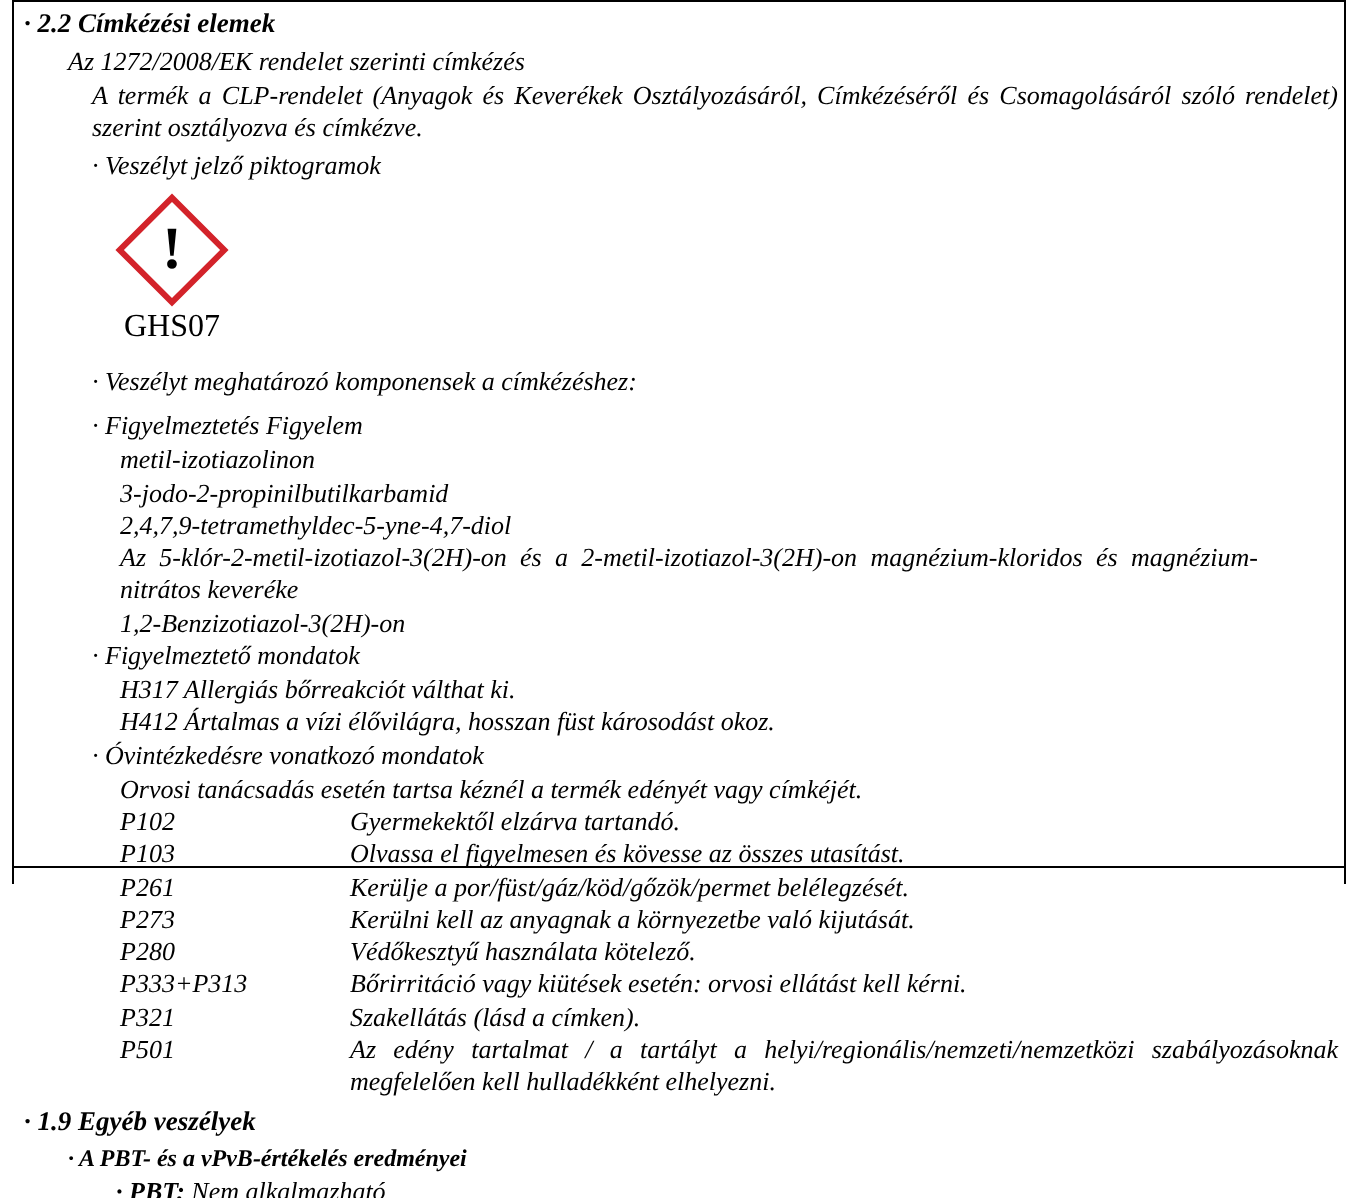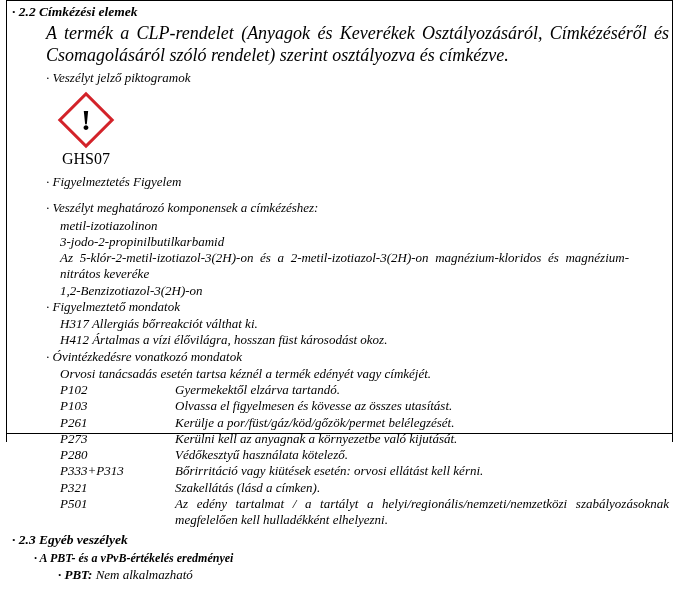--- a/index.html
+++ b/index.html
@@ -68,21 +68,21 @@
     padding-left: 2px;
   }
   .sub-italic {
     font-style: italic;
     font-size: 13px;
     padding-left: 24px;
     margin-bottom: 1px;
   }
   .para-just {
     font-style: italic;
-    font-size: 18px;
+    font-size: 13px;
     padding-left: 36px;
     text-align: justify;
     line-height: 1.22;
     margin-bottom: 3px;
   }
   .bullet-line {
     font-style: italic;
     font-size: 13px;
     padding-left: 36px;
     line-height: 1.25;
@@ -192,39 +192,41 @@
 <div class="page">
   <div class="border-left"></div>
   <div class="border-right"></div>
   <div class="border-top"></div>
   <div class="border-bottom"></div>
 
   <div class="content">
 
     <div class="h2">· 2.2 Címkézési elemek</div>
 
+    <div class="sub-italic">Az 1272/2008/EK rendelet szerinti címkézés</div>
 
     <div class="para-just">A termék a CLP-rendelet (Anyagok és Keverékek Osztályozásáról, Címkézéséről és Csomagolásáról szóló rendelet) szerint osztályozva és címkézve.</div>
 
     <div class="bullet-line">· Veszélyt jelző piktogramok</div>
 
     <div class="picto-wrap">
       <div class="ghs-box">
         <div class="ghs-diamond"></div>
         <div class="ghs-excl">!</div>
       </div>
       <div class="ghs-label">GHS07</div>
     </div>
 
+    <div class="bullet-line" style="margin-top:10px;">· Veszélyt meghatározó komponensek a címkézéshez:</div>
+
     <div class="bullet-line" style="margin-top:6px;">· Figyelmeztetés Figyelem</div>
-
-    <div class="bullet-line" style="margin-top:10px;">· Veszélyt meghatározó komponensek a címkézéshez:</div>
 
     <div class="plain-line">metil-izotiazolinon</div>
     <div class="plain-line">3-jodo-2-propinilbutilkarbamid</div>
+    <div class="plain-line">2,4,7,9-tetramethyldec-5-yne-4,7-diol</div>
     <div class="plain-line" style="padding-right:40px; text-align:justify;">Az 5-klór-2-metil-izotiazol-3(2H)-on és a 2-metil-izotiazol-3(2H)-on magnézium-kloridos és magnézium-nitrátos keveréke</div>
     <div class="plain-line">1,2-Benzizotiazol-3(2H)-on</div>
 
     <div class="bullet-line">· Figyelmeztető mondatok</div>
     <div class="plain-line">H317 Allergiás bőrreakciót válthat ki.</div>
     <div class="plain-line">H412 Ártalmas a vízi élővilágra, hosszan füst károsodást okoz.</div>
 
     <div class="bullet-line">· Óvintézkedésre vonatkozó mondatok</div>
 
     <div class="ptable">
@@ -258,21 +260,21 @@
       <div class="prow">
         <div class="pcode">P321</div>
         <div class="ptext">Szakellátás (lásd a címken).</div>
       </div>
       <div class="prow multi">
         <div class="pcode">P501</div>
         <div class="ptext">Az edény tartalmat / a tartályt a helyi/regionális/nemzeti/nemzetközi szabályozásoknak megfelelően kell hulladékként elhelyezni.</div>
       </div>
     </div>
 
-    <div class="h2 sec23">· 2.3 Egyéb veszélyek</div>
+    <div class="h2 sec23">· 1.9 Egyéb veszélyek</div>
 
     <div class="level3">· A PBT- és a vPvB-értékelés eredményei</div>
 
     <div class="level4">
       <span>· PBT:</span>
       <span class="normal">Nem alkalmazható</span>
     </div>
 
   </div>
 </div>

